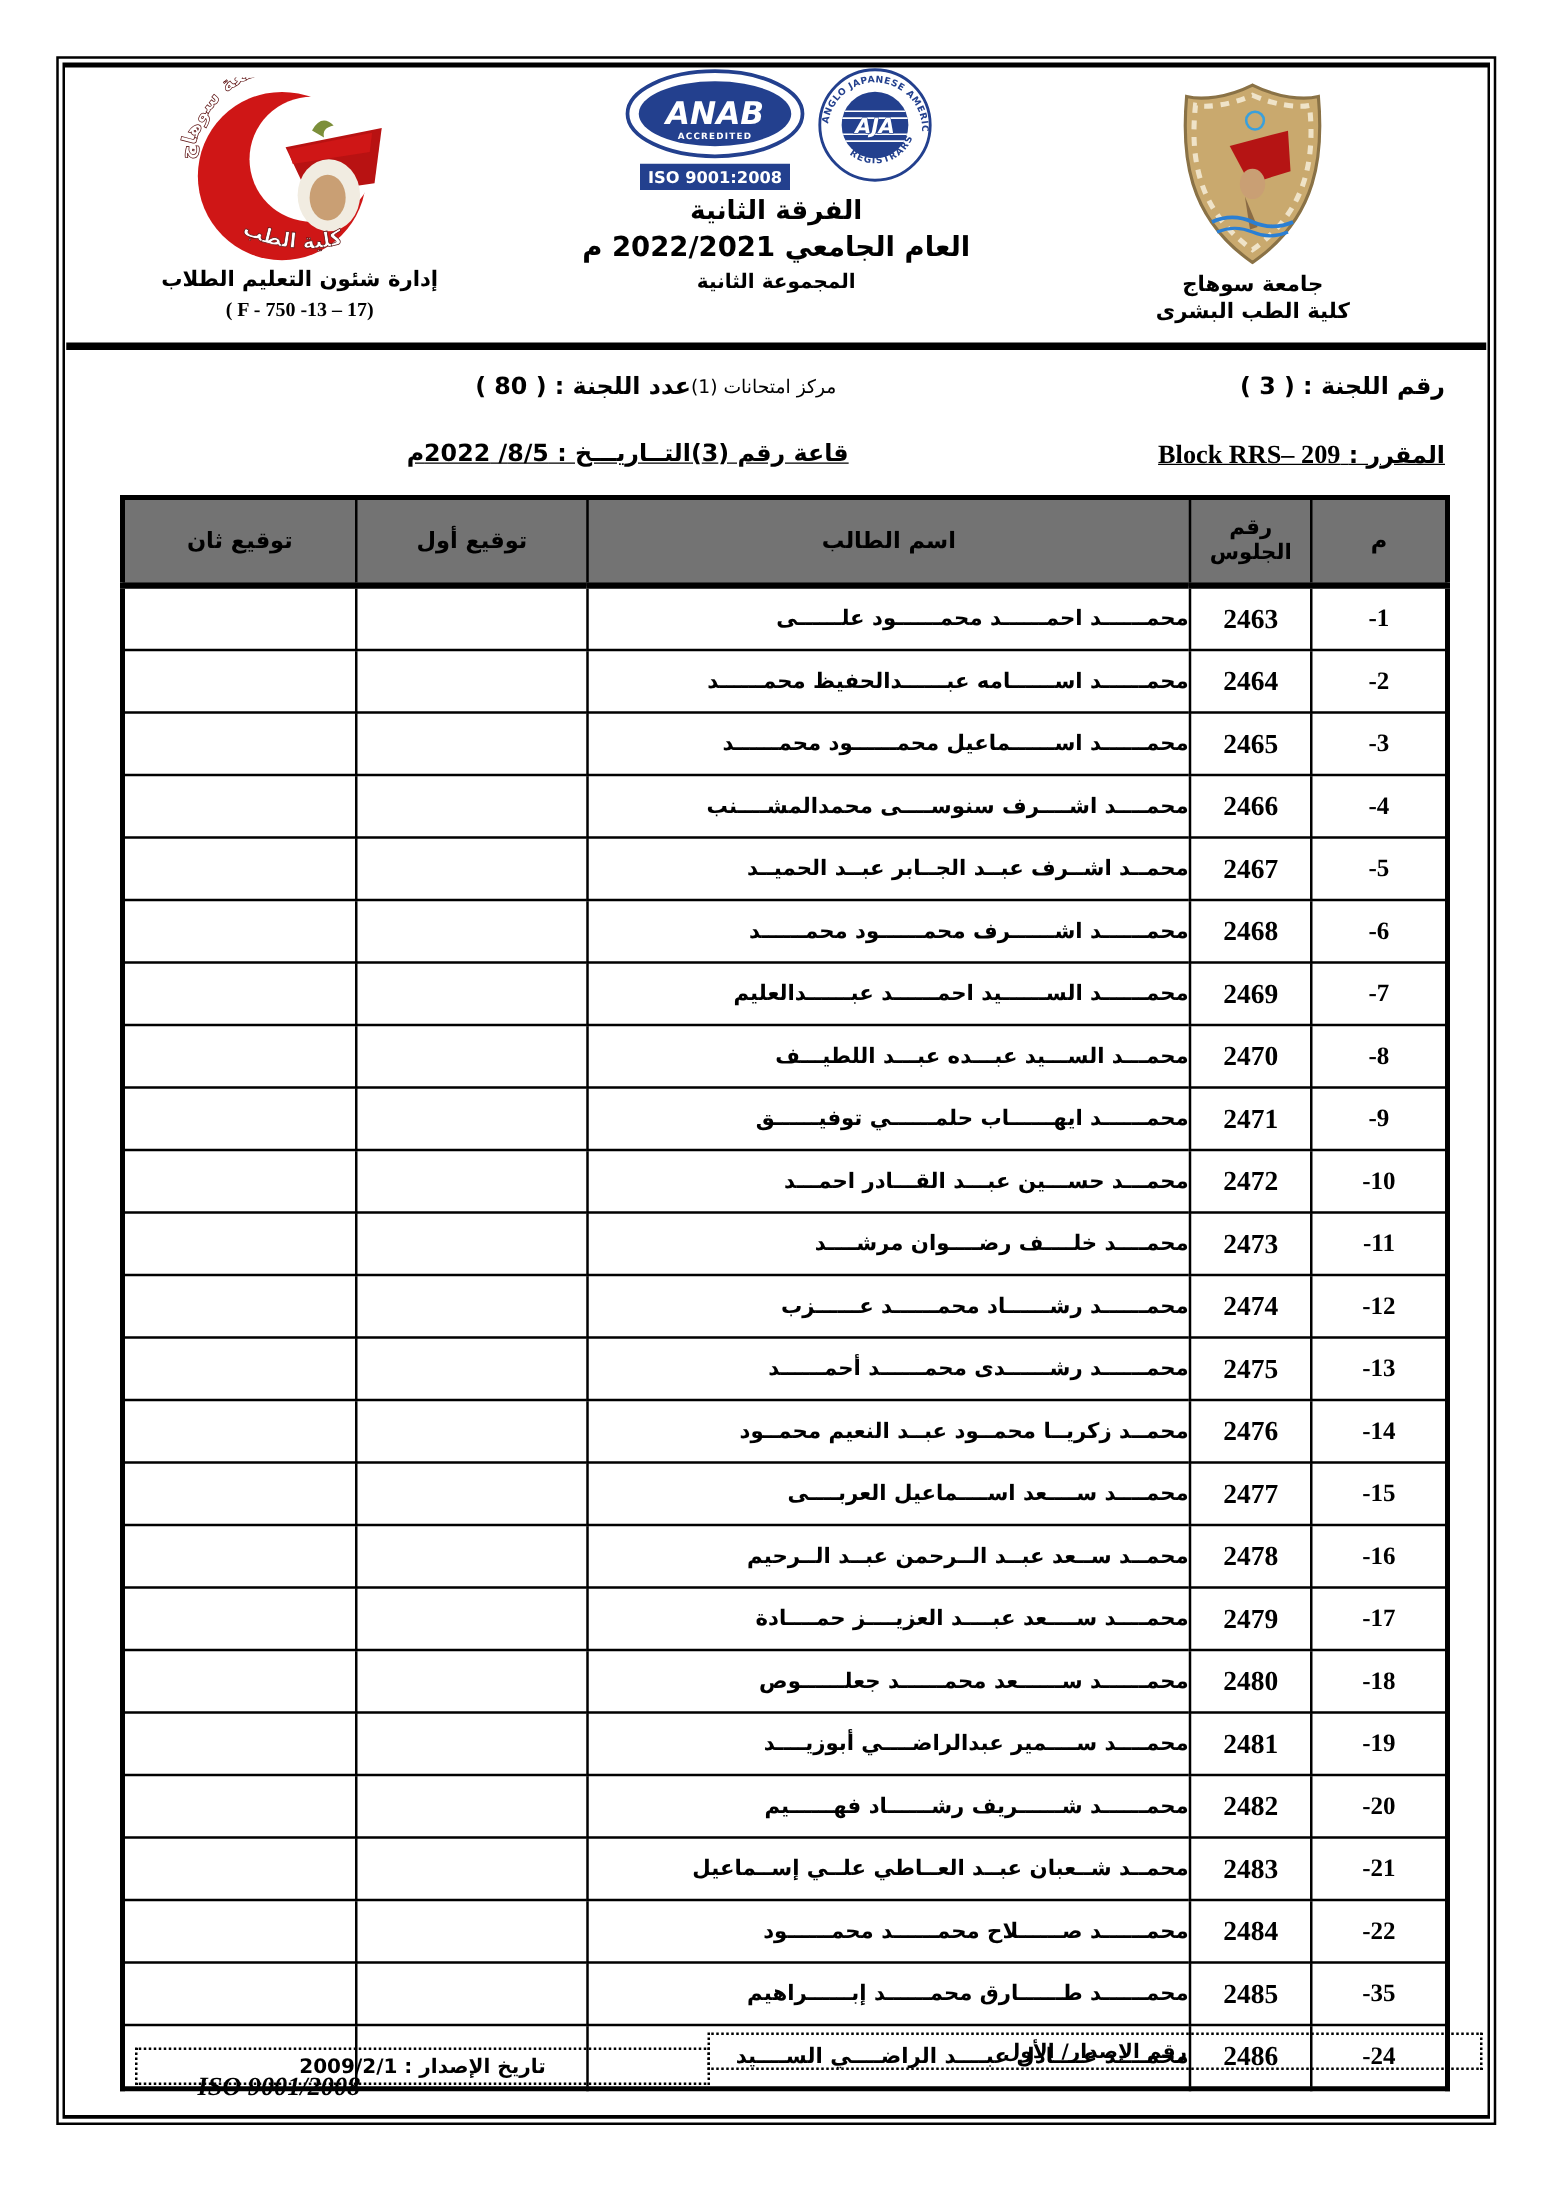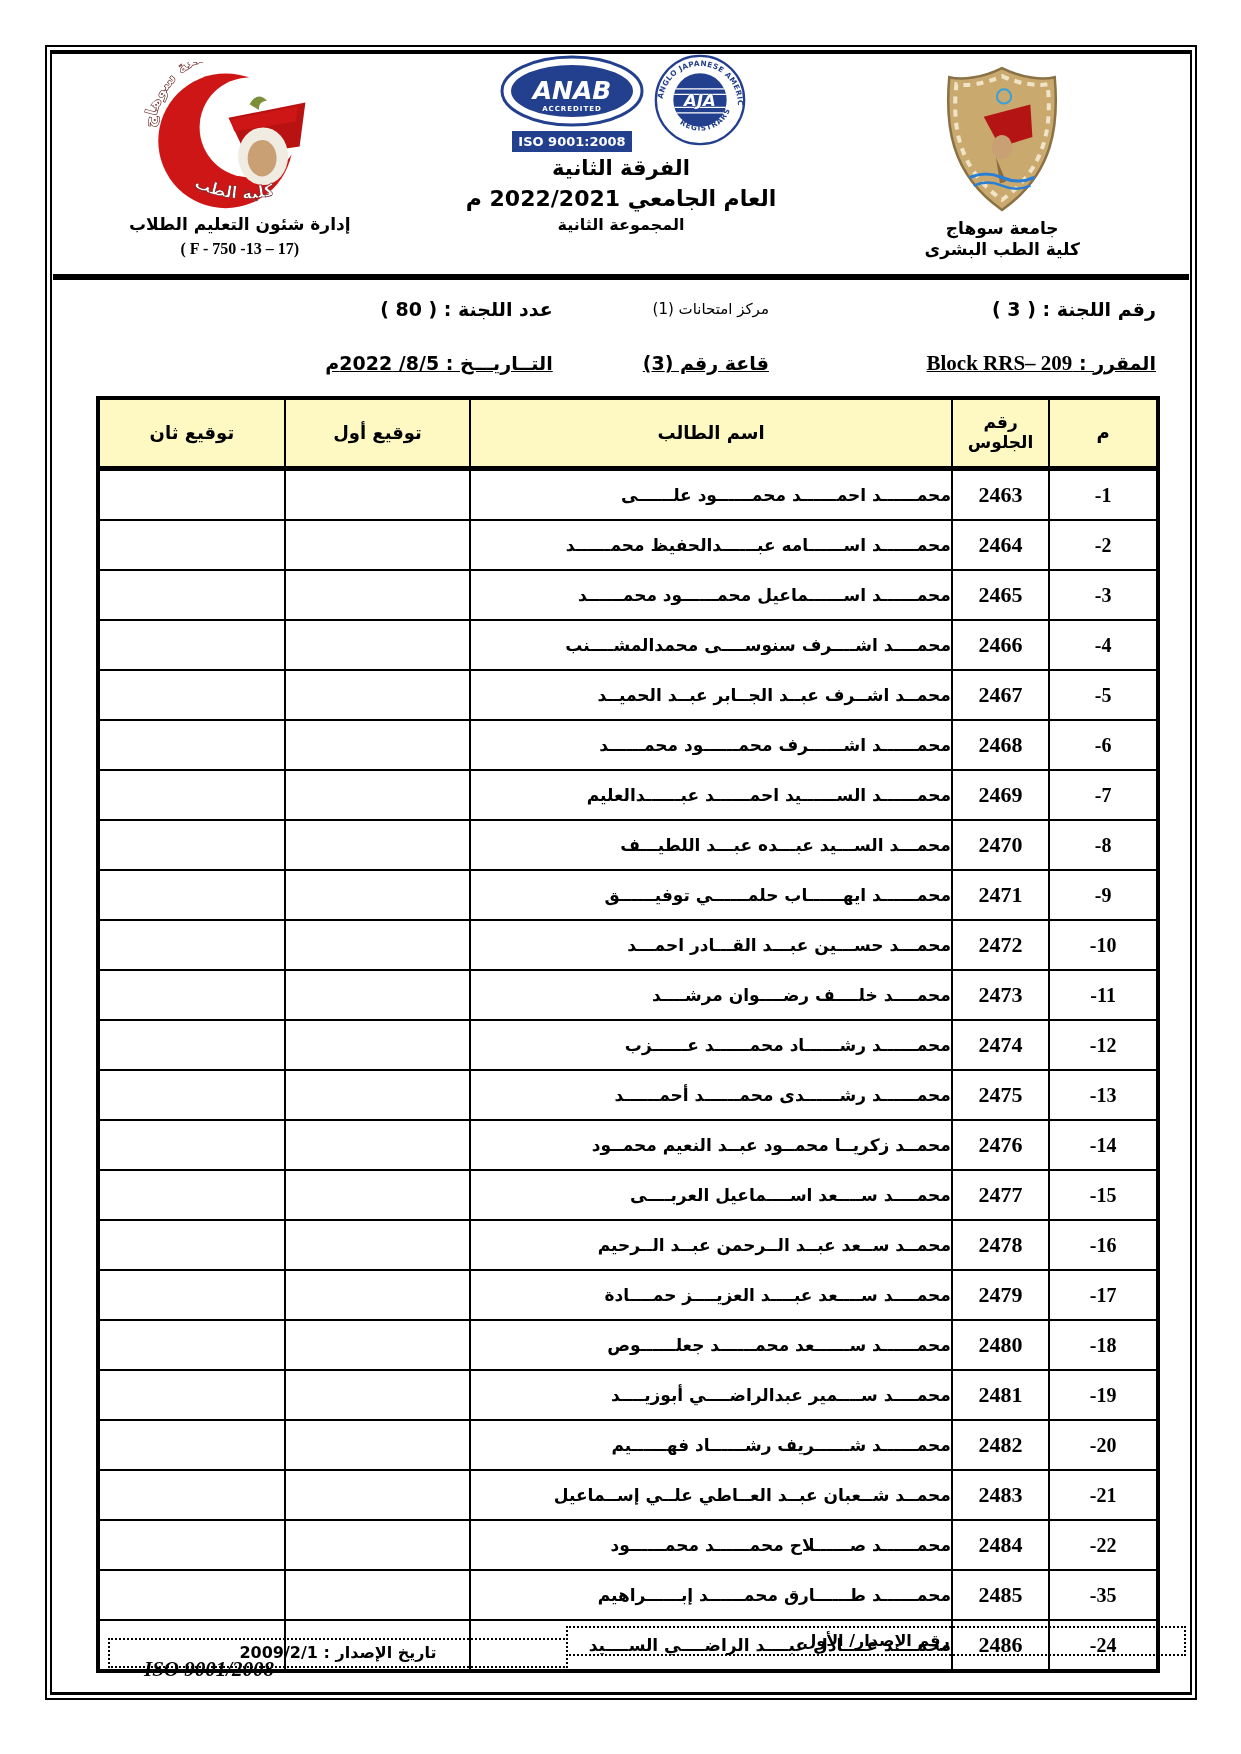--- a/index.html
+++ b/index.html
@@ -29,33 +29,33 @@
   .t2 { font-weight:bold; font-size:22px; direction:rtl; margin-top:6px; }
   .t3 { font-weight:bold; font-size:16px; direction:rtl; margin-top:4px; }
   .uni-cap { font-weight:bold; font-size:17px; direction:rtl; line-height:1.25; }
   
   .sep { height:6px; background:#000; margin:0 1px; }
   
   .inf { display:grid; grid-template-columns:44% 19% 37%; align-items:center; direction:ltr; }
   .inf-1 { margin-top:12px; height:34px; }
   .inf-2 { margin-top:18px;  height:38px;text-decoration:underline; }
   .i-left   { text-align:right; direction:rtl; font-weight:bold; font-size:19px; padding-left:0; }
-  .i-center { text-align:right; direction:rtl; }
+  .i-center { text-align:left; direction:rtl; }
   .i-right  { text-align:right; direction:rtl; font-weight:bold; font-size:19px; padding-right:34px; }
   .i-center.plain { font-weight:normal; font-size:15px; }
   .i-center.boldc { font-weight:bold; font-size:19px; }
   .course-val { font-family:"Liberation Serif",serif; font-size:21px; font-weight:bold; margin-left:4px; }
   
   table.roster {
     border-collapse:collapse; table-layout:fixed;
     width:1064px; margin:14px 30px 0 auto;
     border:4px solid #000;
   }
   .roster thead th {
-    background:#fef9c3; border:2px solid #000; border-bottom:5px solid #000;
+    background:#737373; border:2px solid #000; border-bottom:5px solid #000;
     font-weight:bold; font-size:18px; height:64px; line-height:1.15;
   }
   .roster th.c-seat { font-size:17px; }
   .roster tbody td { border:2px solid #000; height:48px; padding:0; }
   .c-idx  { width:10%; }
   .c-seat { width:9%; }
   .c-name { width:46%; }
   .c-sig  { width:17.5%; }
   td.c-idx {
     direction:ltr; text-align:center;
@@ -72,21 +72,21 @@
   
   .foot { position:absolute; left:0; right:0; bottom:4px; height:62px; }
   .fbox {
     position:absolute; top:0; height:30px; box-sizing:border-box;
     border:2px dotted #000; text-align:center; line-height:26px;
     font-weight:bold; font-size:16px; direction:rtl;
   }
   .fbox-right { right:4px;  width:620px; }
   .fbox-left  { left:56px;  width:460px;margin-top:12px; }
   .iso {
-    position:absolute; left:92px; top:31px;
+    position:absolute; left:106px; top:31px;
     font-family:"Liberation Serif",serif; font-style:italic; font-weight:bold; font-size:21px;
   }
 </style>
 </head>
 <body>
 
 <div class="frame-outer">
   <div class="frame-inner">
 
     <header class="hdr">

